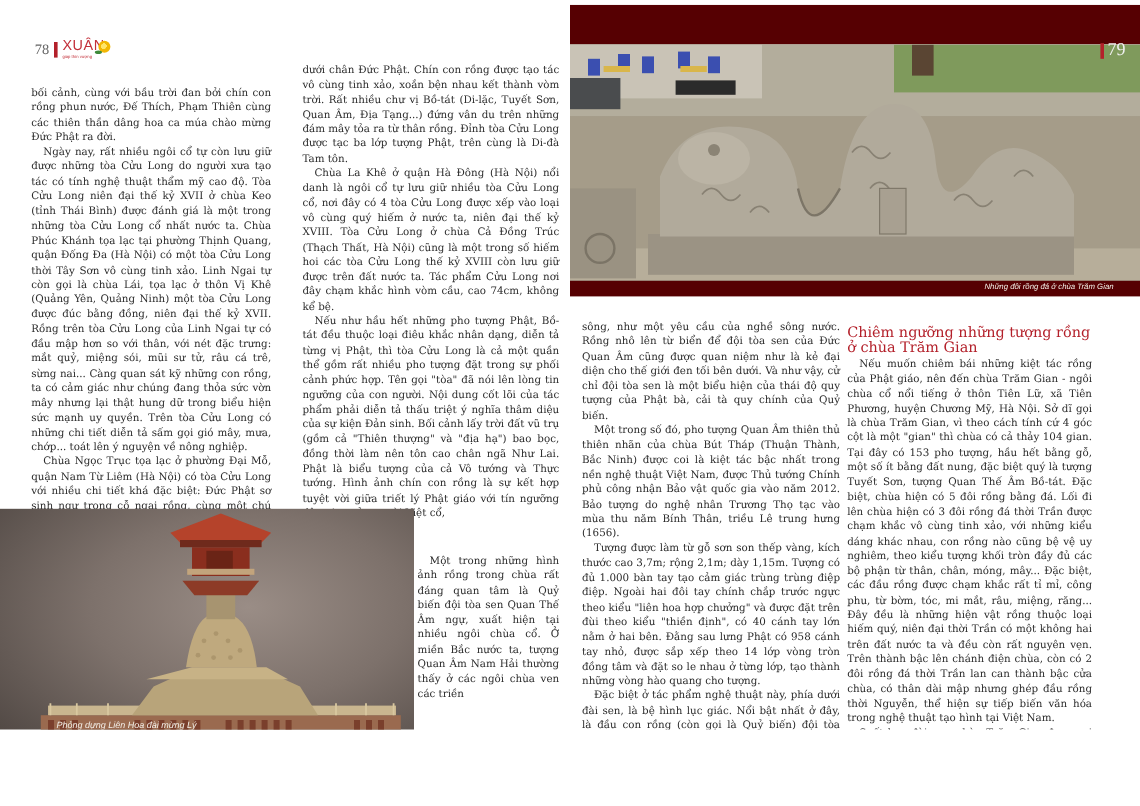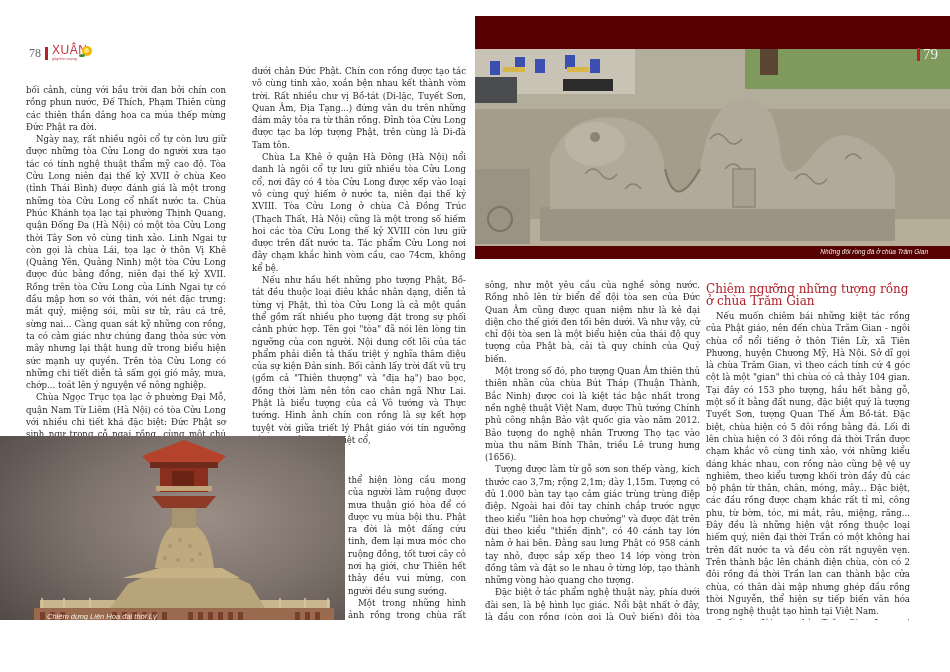--- a/index.html
+++ b/index.html
@@ -1,19 +1,19 @@
 <!DOCTYPE html>
 <html><head>
 <meta charset="utf-8">
 <style>
   * { box-sizing: border-box; margin: 0; padding: 0; }
   html, body { width: 950px; height: 672px; overflow: hidden; background: #ffffff; }
   body { position: relative; font-family: "DejaVu Serif", "Liberation Serif", serif; color: #2a2a2a; }
 
-  .page { position: absolute; top: 16px; height: 604px; overflow: hidden; background: #fff; }
+  .page { position: absolute; top: 4px; height: 604px; overflow: hidden; background: #fff; }
   .page-left { left: 0; width: 475px; }
   .page-right { left: 475px; width: 475px; }
 
   .folio { position: absolute; display: flex; align-items: center; gap: 4px; }
   .folio-left { left: 29px; top: 28px; }
   .folio-num { font-family: "Liberation Serif", serif; font-size: 12px; color: #666; }
   .folio-bar { width: 3px; height: 13px; background: #b3202a; }
   .logo { position: relative; width: 44px; height: 18px; }
   .logo-word { font-family: "Liberation Sans", sans-serif; font-size: 12px; color: #c3303a; letter-spacing: 0.5px; line-height: 12px; display:block; }
   .logo-sub { font-family: "Liberation Sans", sans-serif; font-size: 3.5px; color: #c3303a; display:block; margin-top: 1px; }
@@ -56,33 +56,32 @@
     <span class="folio-bar"></span>
     <span class="logo">
       <span class="logo-word">XUÂN</span>
       <span class="logo-sub">giáp thìn vượng</span>
       <span class="logo-flower"></span>
       <span class="logo-leaf"></span>
     </span>
   </div>
 
   <div class="col col-l1">
-    <p class="noindent">bối cảnh, cùng với bầu trời đan bởi chín con rồng phun nước, Đế Thích, Phạm Thiên cùng các thiên thần dâng hoa ca múa thếp mừng Đức Phật ra đời.</p>
+    <p class="noindent">bối cảnh, cùng với bầu trời đan bởi chín con rồng phun nước, Đế Thích, Phạm Thiên cùng các thiên thần dâng hoa ca múa chào mừng Đức Phật ra đời.</p>
     <p>Ngày nay, rất nhiều ngôi cổ tự còn lưu giữ được những tòa Cửu Long do người xưa tạo tác có tính nghệ thuật thẩm mỹ cao độ. Tòa Cửu Long niên đại thế kỷ XVII ở chùa Keo (tỉnh Thái Bình) được đánh giá là một trong những tòa Cửu Long cổ nhất nước ta. Chùa Phúc Khánh tọa lạc tại phường Thịnh Quang, quận Đống Đa (Hà Nội) có một tòa Cửu Long thời Tây Sơn vô cùng tinh xảo. Linh Ngai tự còn gọi là chùa Lái, tọa lạc ở thôn Vị Khê (Quảng Yên, Quảng Ninh) một tòa Cửu Long được đúc bằng đồng, niên đại thế kỷ XVII. Rồng trên tòa Cửu Long của Linh Ngai tự có đầu mập hơn so với thân, với nét đặc trưng: mắt quỷ, miệng sói, mũi sư tử, râu cá trê, sừng nai... Càng quan sát kỹ những con rồng, ta có cảm giác như chúng đang thỏa sức vờn mây nhưng lại thật hung dữ trong biểu hiện sức mạnh uy quyền. Trên tòa Cửu Long có những chi tiết diễn tả sấm gọi gió mây, mưa, chớp... toát lên ý nguyện về nông nghiệp.</p>
     <p>Chùa Ngọc Trục tọa lạc ở phường Đại Mỗ, quận Nam Từ Liêm (Hà Nội) có tòa Cửu Long với nhiều chi tiết khá đặc biệt: Đức Phật sơ sinh ngự trong cỗ ngai rồng, cùng một chú ngựa hồng biểu trưng cho uy quyền của Thái tử Tất-đạt-đa. Ba vị Thiên đứng</p>
   </div>
 
   <div class="col col-l2">
     <p class="noindent">dưới chân Đức Phật. Chín con rồng được tạo tác vô cùng tinh xảo, xoắn bện nhau kết thành vòm trời. Rất nhiều chư vị Bồ-tát (Di-lặc, Tuyết Sơn, Quan Âm, Địa Tạng...) đứng vân du trên những đám mây tỏa ra từ thân rồng. Đỉnh tòa Cửu Long được tạc ba lớp tượng Phật, trên cùng là Di-đà Tam tôn.</p>
     <p>Chùa La Khê ở quận Hà Đông (Hà Nội) nổi danh là ngôi cổ tự lưu giữ nhiều tòa Cửu Long cổ, nơi đây có 4 tòa Cửu Long được xếp vào loại vô cùng quý hiếm ở nước ta, niên đại thế kỷ XVIII. Tòa Cửu Long ở chùa Cả Đồng Trúc (Thạch Thất, Hà Nội) cũng là một trong số hiếm hoi các tòa Cửu Long thế kỷ XVIII còn lưu giữ được trên đất nước ta. Tác phẩm Cửu Long nơi đây chạm khắc hình vòm cầu, cao 74cm, không kể bệ.</p>
     <p>Nếu như hầu hết những pho tượng Phật, Bồ-tát đều thuộc loại điêu khắc nhân dạng, diễn tả từng vị Phật, thì tòa Cửu Long là cả một quần thể gồm rất nhiều pho tượng đặt trong sự phối cảnh phức hợp. Tên gọi "tòa" đã nói lên lòng tin ngưỡng của con người. Nội dung cốt lõi của tác phẩm phải diễn tả thấu triệt ý nghĩa thâm diệu của sự kiện Đản sinh. Bối cảnh lấy trời đất vũ trụ (gồm cả "Thiên thượng" và "địa hạ") bao bọc, đồng thời làm nên tôn cao chân ngã Như Lai. Phật là biểu tượng của cả Vô tướng và Thực tướng. Hình ảnh chín con rồng là sự kết hợp tuyệt vời giữa triết lý Phật giáo với tín ngưỡng dân gian của người Việt cổ,</p>
   </div>
 
   <div class="col col-l2b">
-    <p class="noindent">thể hiện lòng cầu mong của người làm ruộng được mưa thuận gió hòa để có được vụ mùa bội thu. Phật ra đời là một đấng cứu tinh, đem lại mưa móc cho ruộng đồng, tốt tươi cây cỏ nơi hạ giới, chư Thiên hết thảy đều vui mừng, con người đều sung sướng.</p>
     <p>Một trong những hình ảnh rồng trong chùa rất đáng quan tâm là Quỷ biến đội tòa sen Quan Thế Âm ngự, xuất hiện tại nhiều ngôi chùa cổ. Ở miền Bắc nước ta, tượng Quan Âm Nam Hải thường thấy ở các ngôi chùa ven các triền</p>
   </div>
 
   <div class="fig-left">
     <svg class="pagoda" viewBox="0 0 345 205">
 
       <rect x="34" y="172" width="300" height="18" fill="#9a6a4f"></rect>
       <g fill="#7a3f2c">
         <rect x="40" y="176" width="5" height="11"></rect>
           <rect x="50" y="176" width="5" height="11"></rect>
@@ -135,21 +134,21 @@
       <rect x="160" y="32" width="48" height="24" fill="#8a2e1e"></rect>
       <rect x="172" y="35" width="22" height="18" fill="#6a2416"></rect>
       <rect x="156" y="50" width="56" height="5" fill="#c2a47c"></rect>
 
       <polygon points="142,20 184,4 226,20 218,28 150,28" fill="#b5432b"></polygon>
       <rect x="150" y="26" width="68" height="6" fill="#6f2a1c"></rect>
 
       <rect x="0" y="190" width="345" height="15" fill="#5e5550" opacity="0.55"></rect>
     </svg>
   </div>
-  <div class="fig-caption-left">Chiêm dựng Liên Hoa đài thời Lý</div>
+  <div class="fig-caption-left">Phỏng dựng Liên Hoa đài mừng Lý</div>
   <div class="band-left"></div>
 </div>
 
 <div class="page page-right">
   <div class="band-top-right"></div>
   <div class="folio folio-right">
     <span class="folio-bar"></span>
     <span class="folio-num">79</span>
   </div>
 

